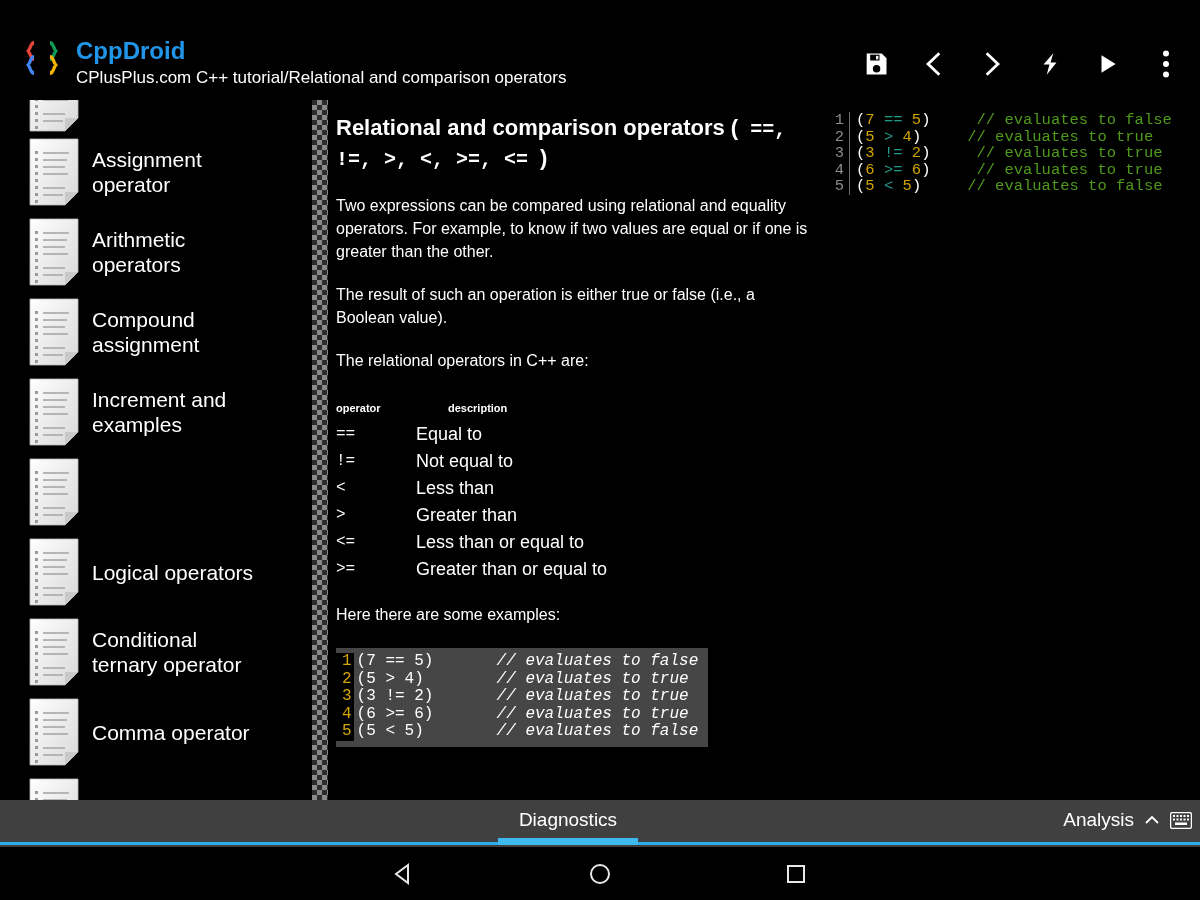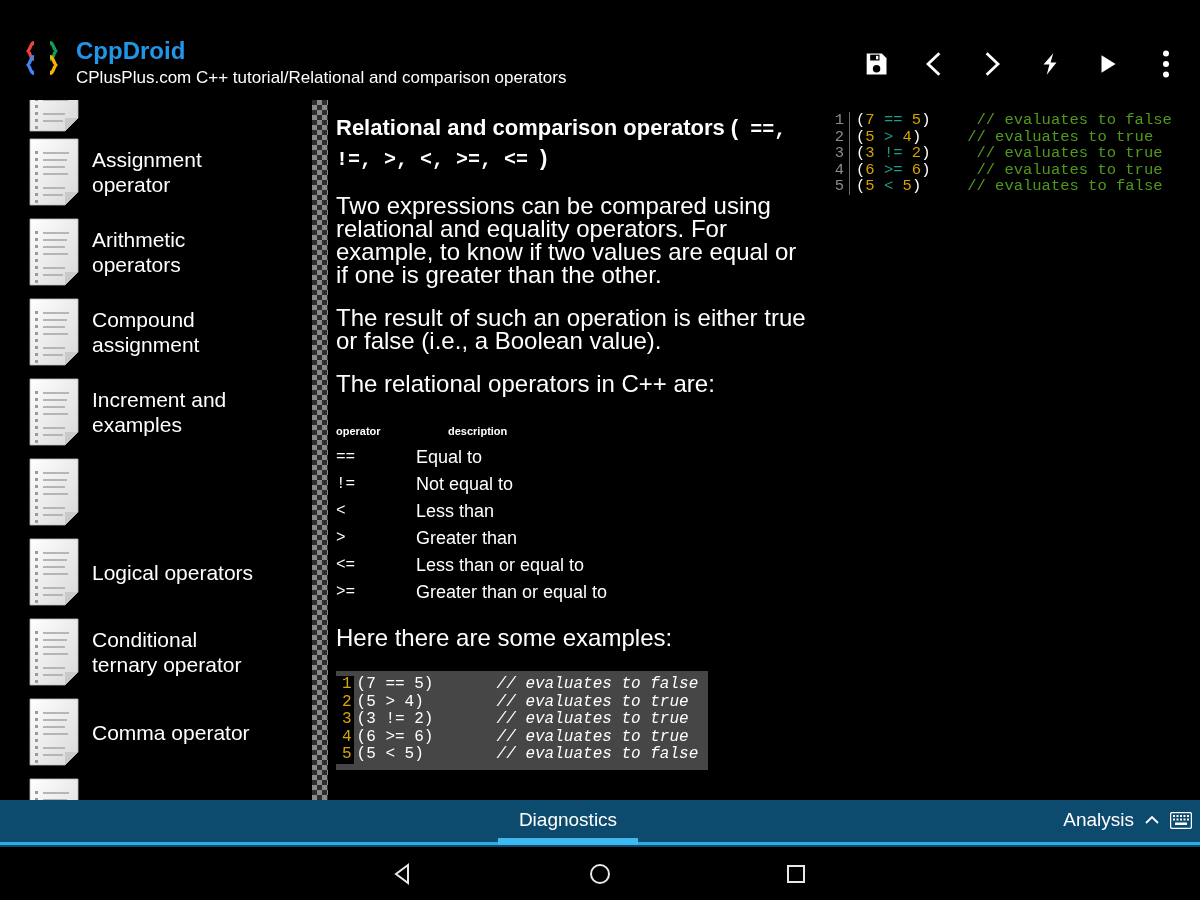--- a/index.html
+++ b/index.html
@@ -78,21 +78,21 @@
       linear-gradient(45deg, #8a8a8a 25%, transparent 25%, transparent 75%, #8a8a8a 75%, #8a8a8a),
       linear-gradient(45deg, #8a8a8a 25%, #2c2c2c 25%, #2c2c2c 75%, #8a8a8a 75%, #8a8a8a);
     background-size: 10px 10px;
     background-position: 0 0, 5px 5px;
   }
 
   
   .article { position:absolute; left:336px; top:0; width:472px; height:700px; overflow:hidden; color:#fff; }
   .art-title { font-size:22px; font-weight:bold; line-height:28px; margin-top:14px; }
   .art-title .mono { font-family:"Liberation Mono", monospace; font-size:20px; }
-  .art-p { font-size:24px; line-height:23px; margin-top:20px; }
+  .art-p { font-size:16px; line-height:23px; margin-top:20px; }
   .op-table { margin-top:23px; }
   .op-head { display:flex; font-weight:bold; font-size:11px; line-height:26px; }
   .op-head .c1 { width:112px; }
   .op-row { display:flex; font-size:18px; line-height:27px; }
   .op-row .c1 { width:80px; font-family:"Liberation Mono", monospace; font-size:16px; }
   .op-row .c2 { }
 
   .inline-code {
     margin-top:22px; display:inline-flex; background:#464646;
     font-family:"Liberation Mono", monospace; font-size:16px; line-height:17.5px;
@@ -114,21 +114,21 @@
   .snip-code { margin-top:12px; font-family:"Liberation Mono", monospace; font-size:15.5px; line-height:16.5px; }
   .snip-line { display:flex; }
   .snip-ln { width:34px; text-align:right; color:#8c8c8c; padding-right:5px; border-right:1px solid #6a6a6a; }
   .snip-src { padding-left:6px; white-space:pre; }
   .snip-cmtcol { padding-left:46px; color:#4f9a1b; white-space:pre; }
   .tk-paren { color:#ffffff; }
   .tk-num { color:#d3a300; }
   .tk-op { color:#1f9c8c; }
 
   
-  .bottombar { position:absolute; top:800px; left:0; width:1200px; height:47px; background:#0c4a6e;text-decoration:underline; }
+  .bottombar { position:absolute; top:800px; left:0; width:1200px; height:47px; background:#404040;text-decoration:underline; }
   .bb-tab {
     position:absolute; left:498px; top:9px; width:140px; text-align:center;
     color:#fff; font-size:19px; cursor:pointer;
   }
   .bb-right { position:absolute; right:8px; top:9px; display:flex; align-items:center; gap:10px; }
   .bb-analysis { color:#fff; font-size:19px; }
   .chev-up { width:16px; height:16px; position:relative; }
   .kbd-ico { width:22px; height:17px; }
   .bb-line { position:absolute; left:0; top:42px; width:1200px; height:3px; background:#2aaee8; }
   .bb-line-active { position:absolute; left:498px; top:38px; width:140px; height:7px; background:#3fb8ef; }

